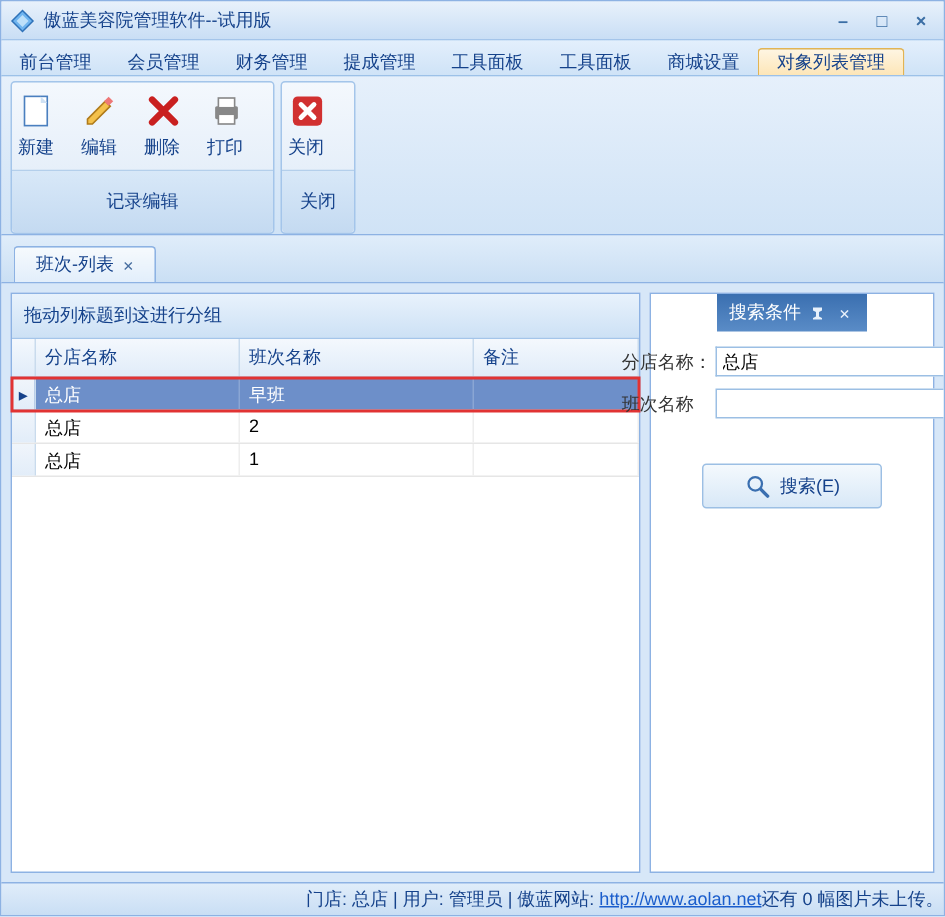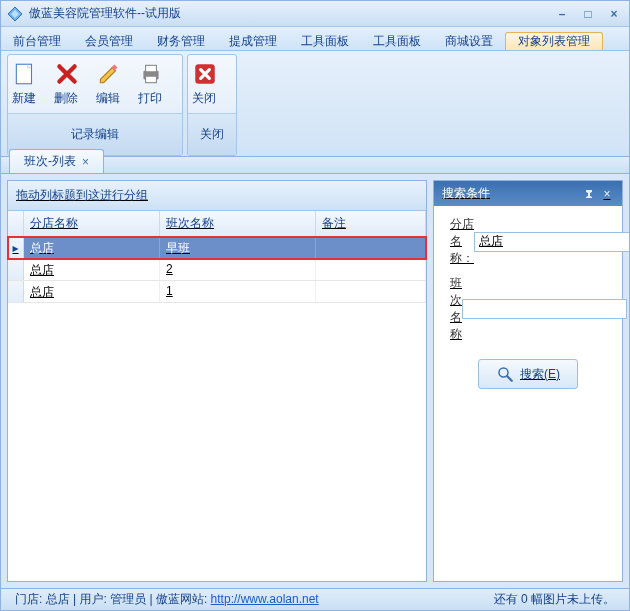--- a/index.html
+++ b/index.html
@@ -18,29 +18,29 @@
 .menuitem.active { background: linear-gradient(#fef5e2,#fde6b8); border: 1px solid #e2b453; border-bottom: none; border-radius: 3px 3px 0 0; }
 
 .ribbon { background: linear-gradient(#e6f0fb,#d0e3f6); border-bottom: 1px solid #8db2e3; padding: 3px 6px 0 6px; display: flex; }
 .rgroup { border: 1px solid #a4c5ea; border-radius: 3px; background: linear-gradient(#f4f8fd,#dce9f7); margin-right: 4px; display: flex; flex-direction: column; }
 .rgroup .btns { display: flex; padding: 3px; }
 .rbtn { width: 42px; display: flex; flex-direction: column; padding: 3px 1px; cursor: pointer; border-radius: 3px; }
 .rbtn .ico { width: 26px; height: 26px; margin-bottom: 3px; }
 .rbtn span { color: #15428b; }
 .rgroup .glabel { text-align: center; color: #15428b; background: linear-gradient(#d8e8f8,#c4daf1); border-top: 1px solid #b4cfeb; padding: 12px 0; border-radius: 0 0 3px 3px; }
 
-.tabstrip { height: 17px; background: linear-gradient(#e0edfa,#cadff4); display: flex; align-items: flex-end; padding: 0 8px; border-bottom: 1px solid #8db2e3; }
+.tabstrip { height: 32px; background: linear-gradient(#e0edfa,#cadff4); display: flex; align-items: flex-end; padding: 0 8px; border-bottom: 1px solid #8db2e3; }
 .tab { background: linear-gradient(#f6fafd,#e2eefb); border: 1px solid #8db2e3; border-bottom: none; border-radius: 3px 3px 0 0; padding: 3px 14px; color: #15428b; display: flex; align-items: center; gap: 6px; cursor: pointer; }
 .tab .tx { color: #476ea0; cursor: pointer; }
 
 .workarea { flex: 1; background: #d7e7f8; padding: 6px; display: flex; gap: 6px; overflow: hidden; }
 
-.panel { background: #fff; border: 1px solid #8db2e3; display: flex; flex-direction: column; text-decoration: underline; }
+.panel { background: #fff; border: 1px solid #8db2e3; display: flex; flex-direction: column; }
 .gridpanel { flex: 1; }
-.searchpanel { width: 190px; }
+.searchpanel { width: 190px; align-items: center; }
 
 .grouphdr { background: linear-gradient(#e8f2fc,#cde1f5); color: #15428b; padding: 6px 8px; border-bottom: 1px solid #a4c5ea; }
 
 .colhdrs { display: flex; background: linear-gradient(#f4f8fd,#e0ecf9); border-bottom: 1px solid #9cbfe4; }
 .sel { width: 16px; border-right: 1px solid #c9dbed; }
 .ch { padding: 4px 6px; color: #15428b; border-right: 1px solid #c9dbed; }
 .c1 { width: 136px; } .c2 { width: 156px; } .c3 { flex: 1; }
 
 .rows { flex: 1; }
 .row { display: flex; border-bottom: 1px solid #e6e6e6; height: 22px; align-items: stretch; }
@@ -53,23 +53,23 @@
 .panelhdr .t { flex: 1; }
 .pinico, .pclose { width: 14px; height: 14px; margin-left: 4px; cursor: pointer; display: flex; align-items: center; justify-content: center; color: #e8f1fb; }
 
 .searchbody { padding: 10px 16px; flex: 1; }
 .frow { display: flex; align-items: center; margin-bottom: 8px; }
 .frow label { width: 62px; color: #333; }
 .frow .inp { flex: 1; height: 20px; border: 1px solid #9cbfe4; background: #fff; padding: 0 4px; font-size: 12px; }
 .combo { display: flex; flex: 1; }
 .combo .inp { border-right: none; }
 
-.sbtn { margin: 16px auto 0; width: 100px; height: 30px; border: 1px solid #9cbfe4; border-radius: 3px; background: linear-gradient(#f4f9fd,#d8e8f7); display: flex; align-items: center; justify-content: center; gap: 6px; cursor: pointer; color: #15428b; }
-
-.statusbar { height: 22px; background: linear-gradient(#e0edfa,#c9def4); border-top: 1px solid #8db2e3; display: flex; align-items: center; padding: 0 14px; color: #15428b; }
+.sbtn { margin: 30px auto 0; width: 120px; height: 30px; border: 1px solid #9cbfe4; border-radius: 3px; background: linear-gradient(#f4f9fd,#d8e8f7); display: flex; align-items: center; justify-content: center; gap: 6px; cursor: pointer; color: #15428b; }
+
+.statusbar { height: 22px; background: linear-gradient(#e0edfa,#c9def4); border-top: 1px solid #8db2e3; display: flex; align-items: center; padding: 0 0; color: #15428b; text-align: right; }
 .statusbar .l { flex: 1; }
 .statusbar a { color: #1a5dcc; text-decoration: underline; cursor: pointer; }
 </style>
 </head>
 <body>
 
 <div class="window">
 
   <div class="titlebar">
     <svg class="logo" viewBox="0 0 16 16">
@@ -100,30 +100,30 @@
       <div class="btns">
         <div class="rbtn">
           <svg class="ico" viewBox="0 0 24 24">
               <rect x="4" y="3" width="14" height="18" fill="#fff" stroke="#4a7fbf"></rect>
               <path d="M14 3 L18 7 L14 7 Z" fill="#cfe1f4"></path>
             </svg>
           <span>新建</span>
         </div>
         <div class="rbtn">
           <svg class="ico" viewBox="0 0 24 24">
-              <path d="M5 5 L19 19 M19 5 L5 19" stroke="#c92020" stroke-width="4" stroke-linecap="round"></path>
-            </svg>
-          <span>删除</span>
-        </div>
-        <div class="rbtn">
-          <svg class="ico" viewBox="0 0 24 24">
               <path d="M4 17 L15 6 L18 9 L7 20 L4 20 Z" fill="#f4c14b" stroke="#b07b1a"></path>
               <rect x="15" y="4" width="4" height="4" transform="rotate(45 17 6)" fill="#e77"></rect>
             </svg>
           <span>编辑</span>
+        </div>
+        <div class="rbtn">
+          <svg class="ico" viewBox="0 0 24 24">
+              <path d="M5 5 L19 19 M19 5 L5 19" stroke="#c92020" stroke-width="4" stroke-linecap="round"></path>
+            </svg>
+          <span>删除</span>
         </div>
         <div class="rbtn">
           <svg class="ico" viewBox="0 0 24 24">
               <rect x="5" y="9" width="14" height="8" fill="#888" rx="1"></rect>
               <rect x="7" y="4" width="10" height="6" fill="#fff" stroke="#888"></rect>
               <rect x="7" y="14" width="10" height="6" fill="#fff" stroke="#888"></rect>
             </svg>
           <span>打印</span>
         </div>
       </div>

